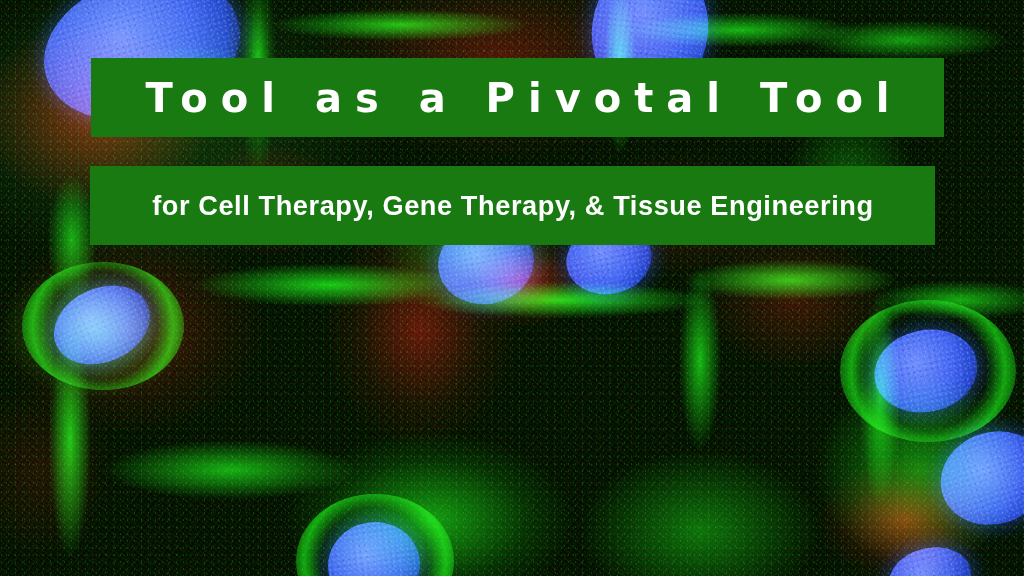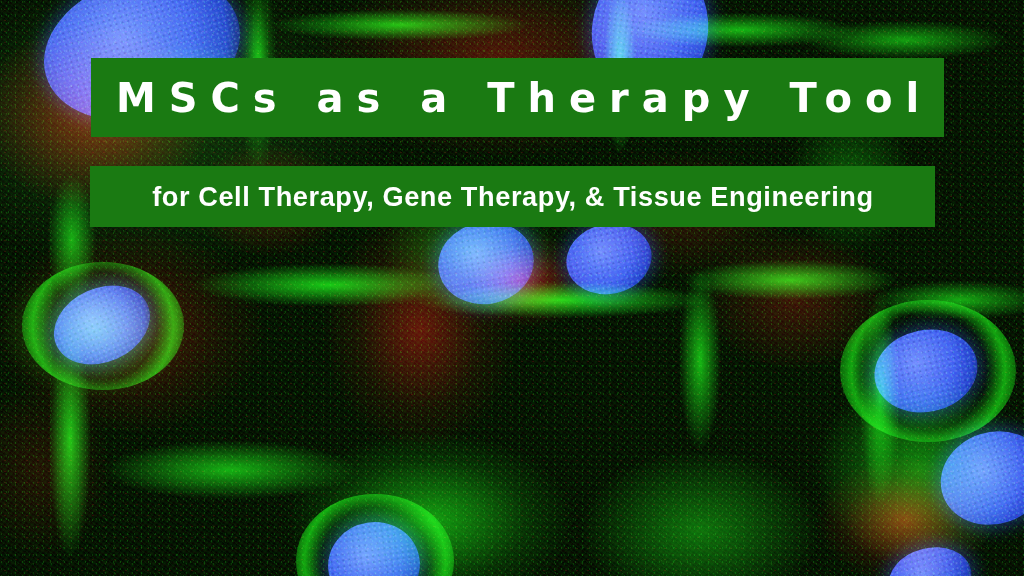--- a/index.html
+++ b/index.html
@@ -146,21 +146,21 @@
     left: 91px;
     top: 58px;
     width: 853px;
     height: 79px;
     justify-content: center;
   }
   #subtitle-banner {
     left: 90px;
     top: 166px;
     width: 845px;
-    height: 61px;
+    height: 79px;
     justify-content: center;
   }
   #title-text {
     color: #ffffff;
     font-family: "DejaVu Sans", sans-serif;
     font-weight: bold;
     font-size: 40px;
     letter-spacing: 13px;
     line-height: 1;
     white-space: nowrap;
@@ -201,20 +201,20 @@
       <div class="nucleus" style="left: 566px; top: 224px; width: 86px; height: 70px; transform: rotate(-12deg);"></div>
       <div class="nucleus" style="left: 874px; top: 330px; width: 104px; height: 82px; transform: rotate(-12deg);"></div>
       <div class="nucleus" style="left: 940px; top: 432px; width: 108px; height: 92px; transform: rotate(-18deg);"></div>
       <div class="nucleus" style="left: 328px; top: 522px; width: 92px; height: 86px; transform: rotate(-8deg);"></div>
       <div class="nucleus" style="left: 888px; top: 548px; width: 84px; height: 62px; transform: rotate(-14deg);"></div>
     </div>
 
   <div class="bg-layer" id="bg-vignette"></div>
 
   <div class="banner" id="title-banner" style="background: rgb(26, 122, 18);">
-    <div id="title-text" style="color: rgb(255, 255, 255);">MSCs as a Therapy Tool</div>
+    <div id="title-text" style="color: rgb(255, 255, 255);">Tool as a Pivotal Tool</div>
   </div>
 
   <div class="banner" id="subtitle-banner" style="background: rgb(26, 122, 18);">
     <div id="subtitle-text" style="color: rgb(255, 255, 255);">for Cell Therapy, Gene Therapy, &amp; Tissue Engineering</div>
   </div>
 
 </div>
 
 </body></html>

